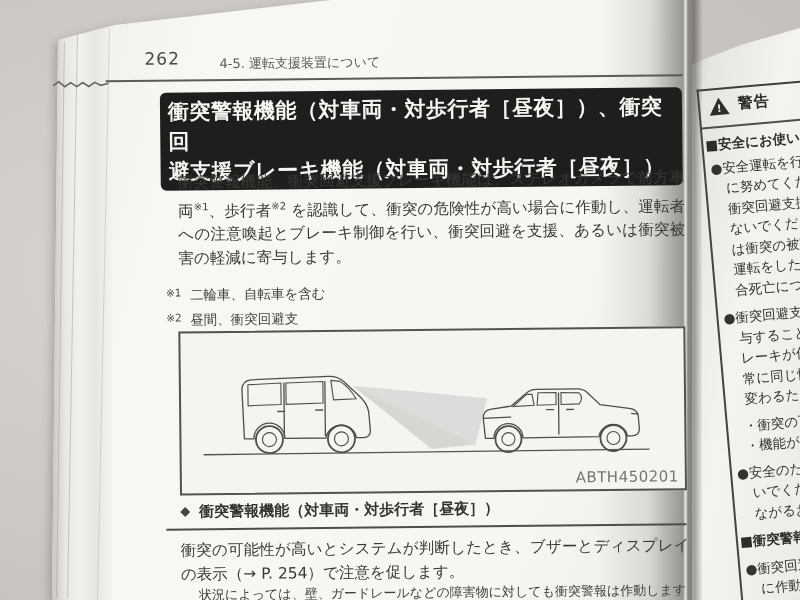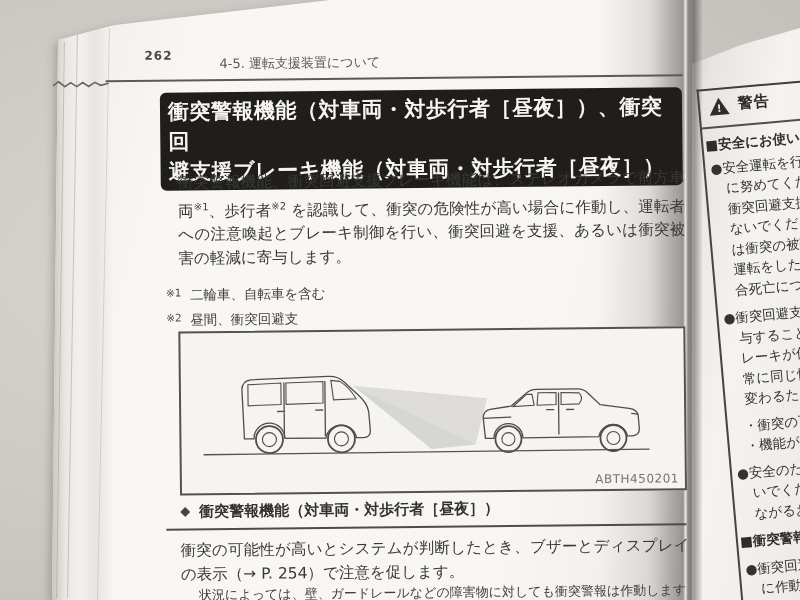--- a/index.html
+++ b/index.html
@@ -18,37 +18,37 @@
     background:linear-gradient(to right,rgba(100,97,92,0) 0%,rgba(100,97,92,.18) 60%,rgba(80,77,73,.38) 100%);}
   .curl{position:absolute;left:683px;top:0;width:5px;height:600px;
     background:linear-gradient(to right,rgba(255,255,255,0),rgba(253,252,249,.8),rgba(255,255,255,0));z-index:3;}
   .gutter-shadow{position:absolute;left:648px;top:0;width:54px;height:600px;z-index:2;
     background:linear-gradient(to right,rgba(70,68,64,0) 0%,rgba(70,68,64,.28) 58%,rgba(48,46,43,.42) 86%,rgba(70,68,64,.06) 100%);}
   .right-page{position:absolute;left:692px;top:0;width:108px;height:600px;z-index:1;
     clip-path:polygon(0 64px,45% 45px,100% 28px,100% 600px,0 600px);
     background:linear-gradient(100deg,#c8c5c0 0%,#e7e5e1 14%,#f4f3f0 48%,#edebe7 100%);}
   
   .left-content{position:absolute;inset:0;transform:rotate(-0.6deg);transform-origin:420px 300px;z-index:4;}
-  .page-num{position:absolute;left:147px;top:46px;font-size:12px;font-weight:700;
+  .page-num{position:absolute;left:147px;top:46px;font-size:17px;font-weight:400;
     letter-spacing:1px;color:#4a4944;}
   .section-title{position:absolute;left:222px;top:53px;font-size:13px;color:#5a5853;}
   .hrule{position:absolute;left:108px;top:77px;width:577px;height:2px;background:#5c5a55;}
   .zigzag{position:absolute;left:55px;top:70px;}
   .banner{position:absolute;left:162px;top:90px;width:506px;padding:4px 8px;border-radius:6px;
     background:#1f1e1c;color:#f6f5f2;font-size:21px;font-weight:700;line-height:30px;letter-spacing:.5px;}
   .intro{position:absolute;left:179px;top:169px;width:507px;font-size:15.5px;line-height:23.5px;
     color:#3a3936;text-align:justify;}
   .sup{font-size:10px;vertical-align:6px;}
   .footnotes{position:absolute;left:166px;top:279px;font-size:13.5px;color:#403f3b;}
   .fn-row{line-height:22.5px;}
   .fn-marker{display:inline-block;width:24px;font-size:10.5px;vertical-align:3px;color:#4a4944;}
   .figure{position:absolute;left:178px;top:329px;width:503px;height:160px;border:2px solid #54524d;
     background:#f5f4f1;}
   .figure svg{position:absolute;inset:0;}
-  .fig-code{position:absolute;right:6px;bottom:3px;font-size:12px;letter-spacing:.5px;color:#77756f;}
+  .fig-code{position:absolute;right:6px;bottom:3px;font-size:15px;letter-spacing:.5px;color:#77756f;}
   .subhead{position:absolute;left:178px;top:499px;color:#33322e;}
   .diamond{font-size:13px;color:#454440;margin-right:9px;vertical-align:1px;}
   .subhead-title{font-size:15px;font-weight:700;}
   .subrule{position:absolute;left:164px;top:526px;width:520px;height:2px;background:#4e4c47;}
   .body2{position:absolute;left:178px;top:536px;width:509px;font-size:15.5px;line-height:24px;
     color:#3a3936;text-align:justify;}
   .note3{position:absolute;left:196px;top:584px;width:492px;font-size:13px;color:#403f3b;
     white-space:nowrap;overflow:hidden;}
   
   .warn-content{position:absolute;left:693px;top:84px;width:210px;height:560px;z-index:5;

